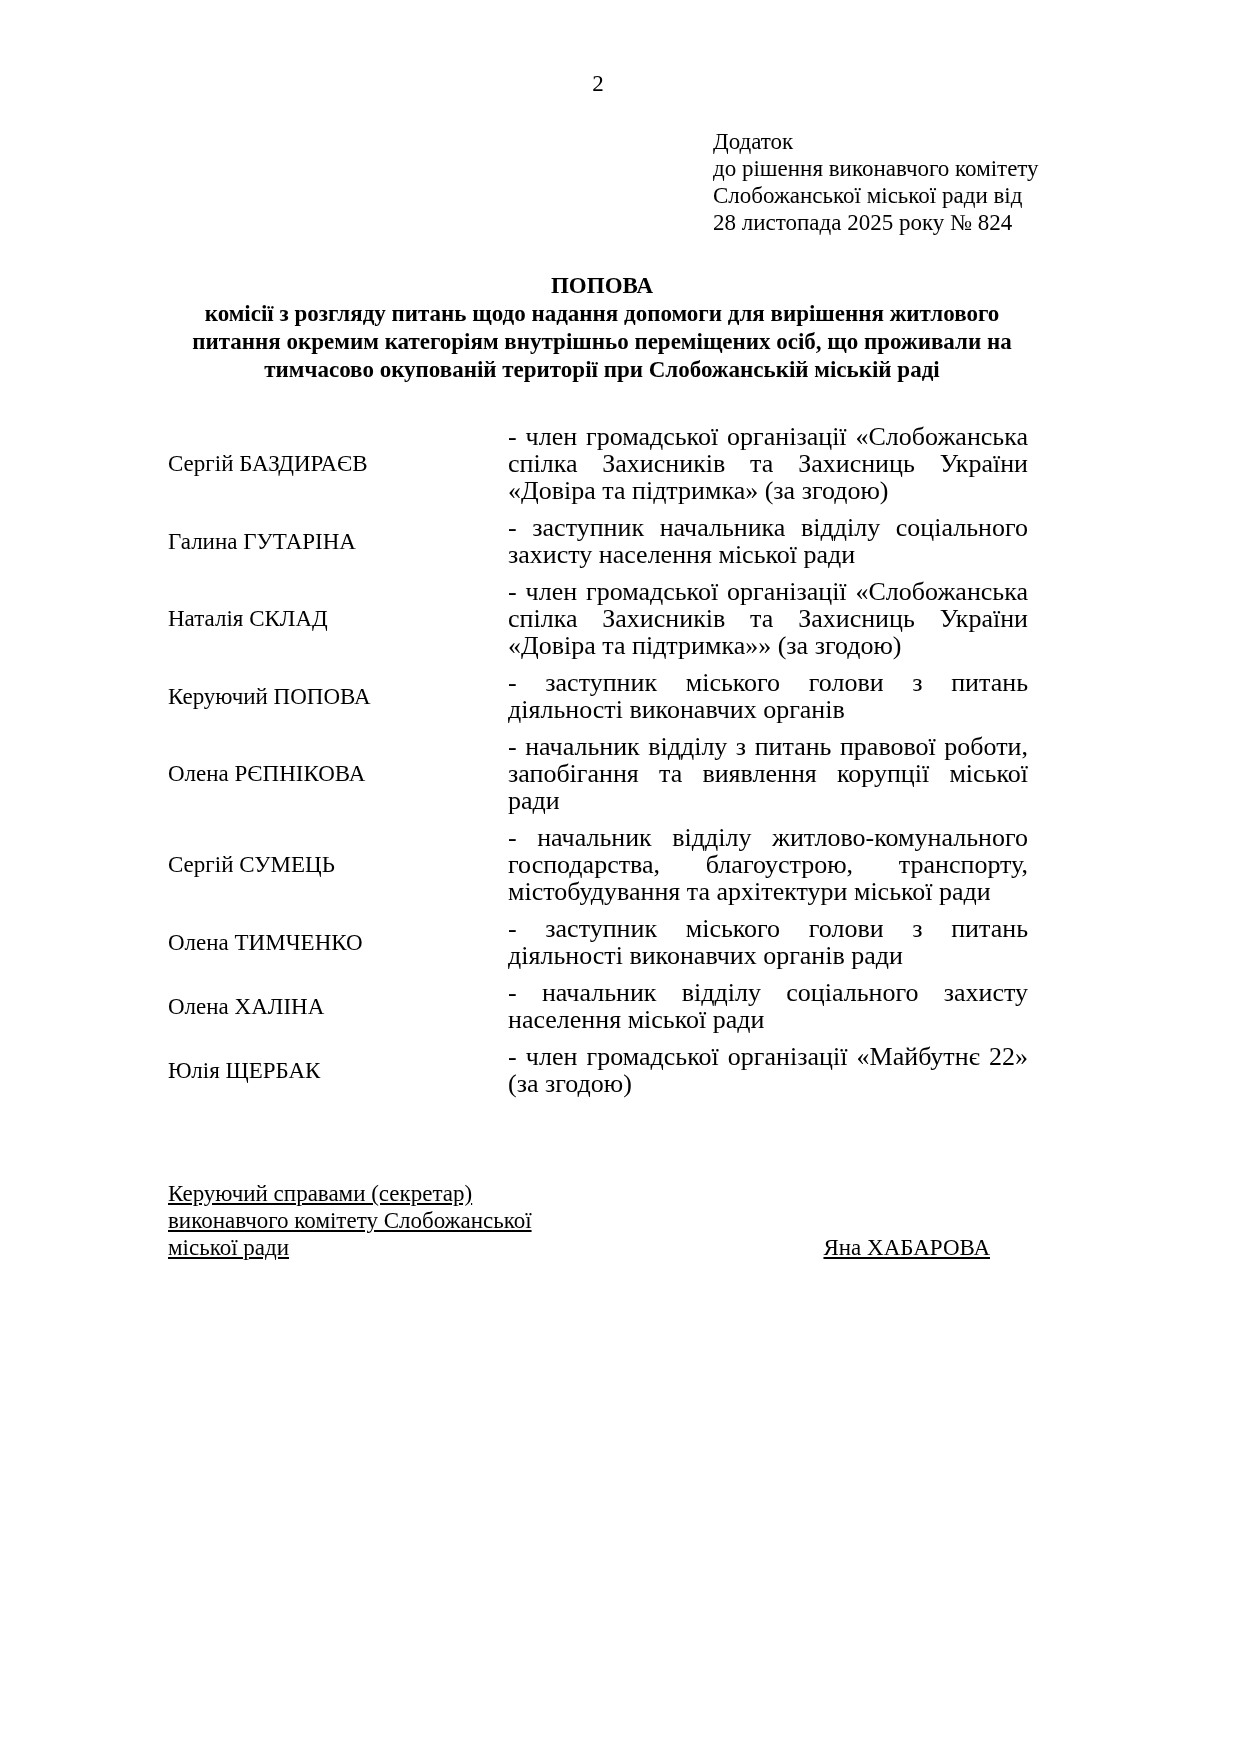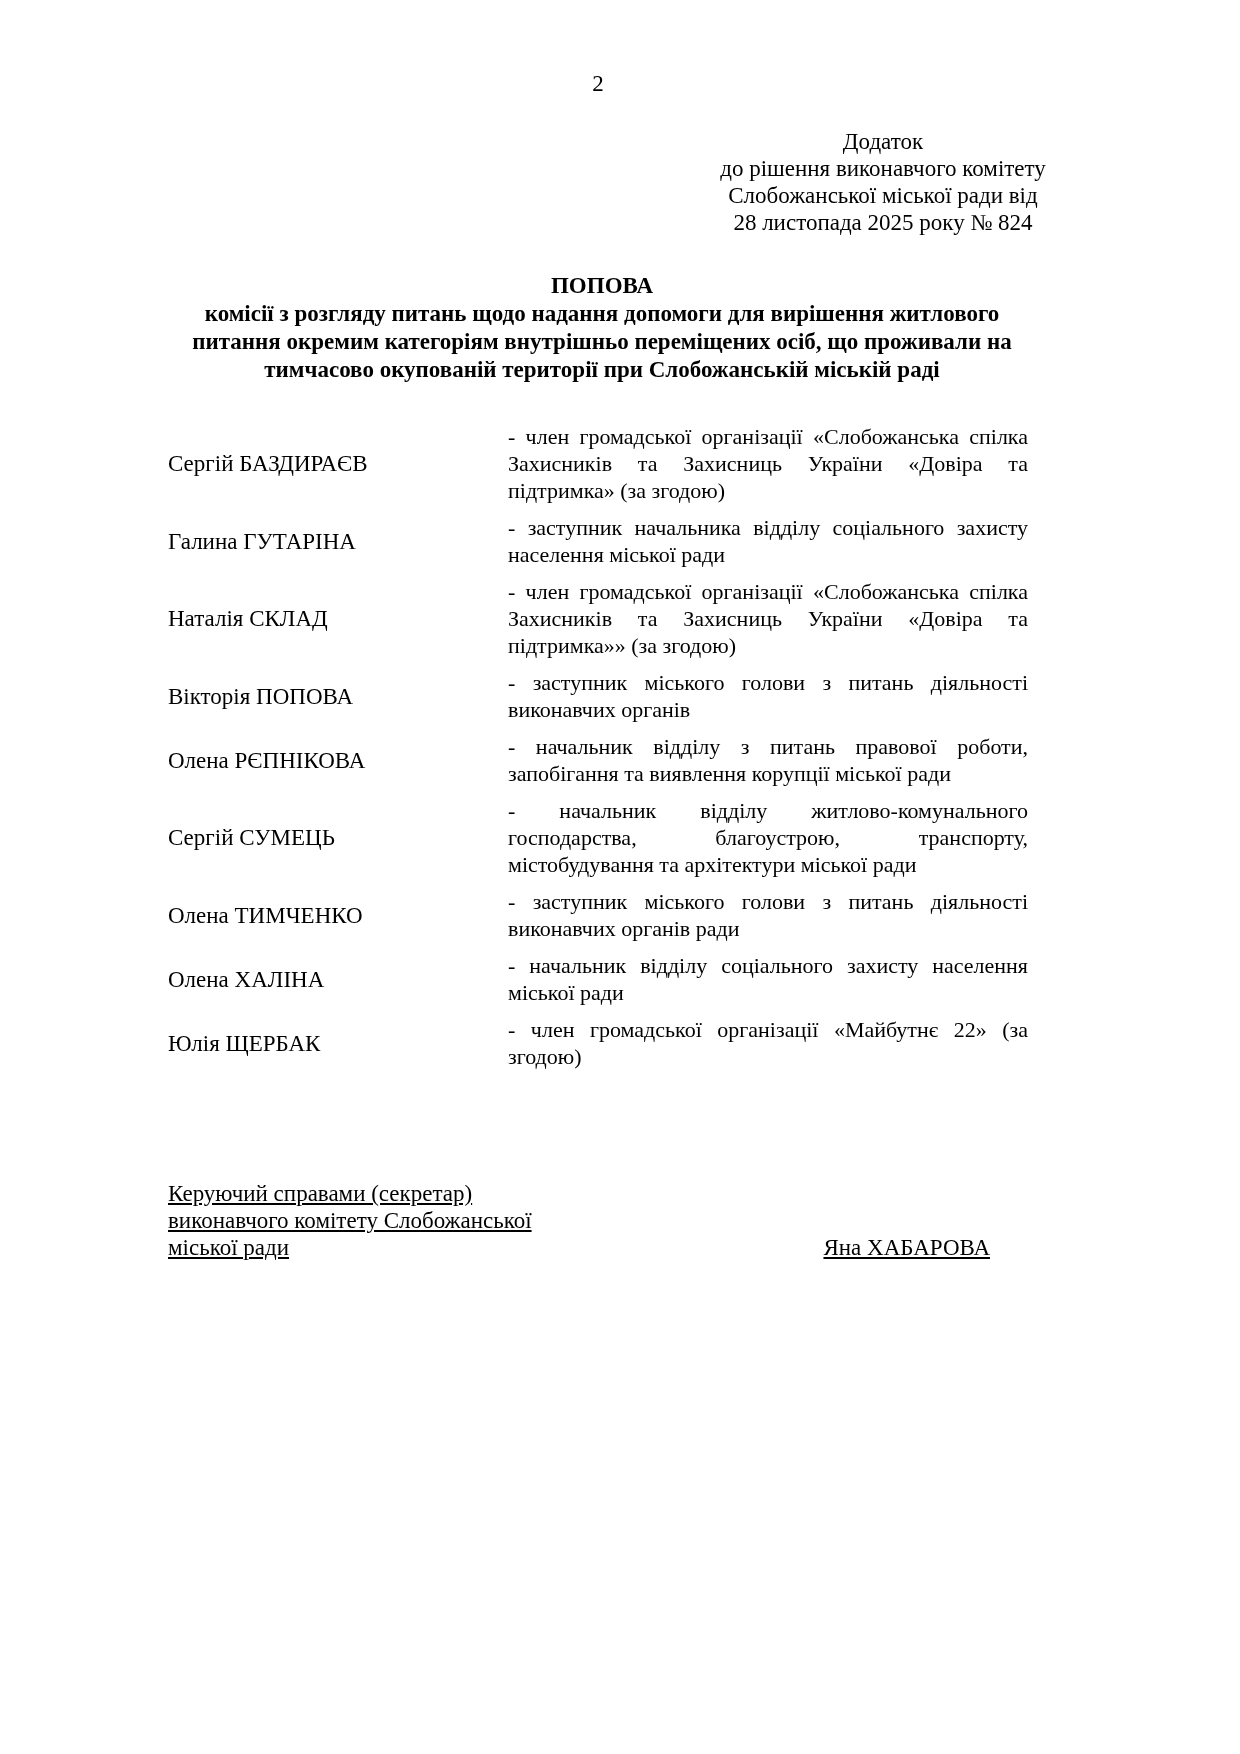--- a/index.html
+++ b/index.html
@@ -24,21 +24,21 @@
     top: 70px;
     left: 168px;
     width: 860px;
     text-align: center;
   }
   .annex-header {
     position: absolute;
     top: 128px;
     left: 713px;
     width: 340px;
-    text-align: center;
+    text-align: left;
   }
   .doc-title {
     position: absolute;
     top: 272px;
     left: 168px;
     width: 868px;
     text-align: center;
     font-weight: bold;
     line-height: 28px;
   }
@@ -55,21 +55,21 @@
     margin-bottom: 10px;
   }
   .member-name {
     width: 340px;
     flex: 0 0 340px;
     text-align: left;
   }
   .member-role {
     flex: 0 0 520px;
     width: 520px;
-    font-size: 22px;
+    font-size: 26px;
     text-align: justify;
   }
   .signature {
     position: absolute;
     top: 1180px;
     left: 168px;
     width: 860px;
     display: flex;
     flex-direction: row;
     justify-content: space-between;
@@ -114,21 +114,21 @@
       <div class="member-name">Галина ГУТАРІНА</div>
       <div class="member-role">- заступник начальника відділу соціального захисту населення міської ради</div>
     </div>
 
     <div class="member-row">
       <div class="member-name">Наталія СКЛАД</div>
       <div class="member-role">- член громадської організації «Слобожанська спілка Захисників та Захисниць України «Довіра та підтримка»» (за згодою)</div>
     </div>
 
     <div class="member-row">
-      <div class="member-name">Вікторія ПОПОВА</div>
+      <div class="member-name">Керуючий ПОПОВА</div>
       <div class="member-role">- заступник міського голови з питань діяльності виконавчих органів</div>
     </div>
 
     <div class="member-row">
       <div class="member-name">Олена РЄПНІКОВА</div>
       <div class="member-role">- начальник відділу з питань правової роботи, запобігання та виявлення корупції міської ради</div>
     </div>
 
     <div class="member-row">
       <div class="member-name">Сергій СУМЕЦЬ</div>

